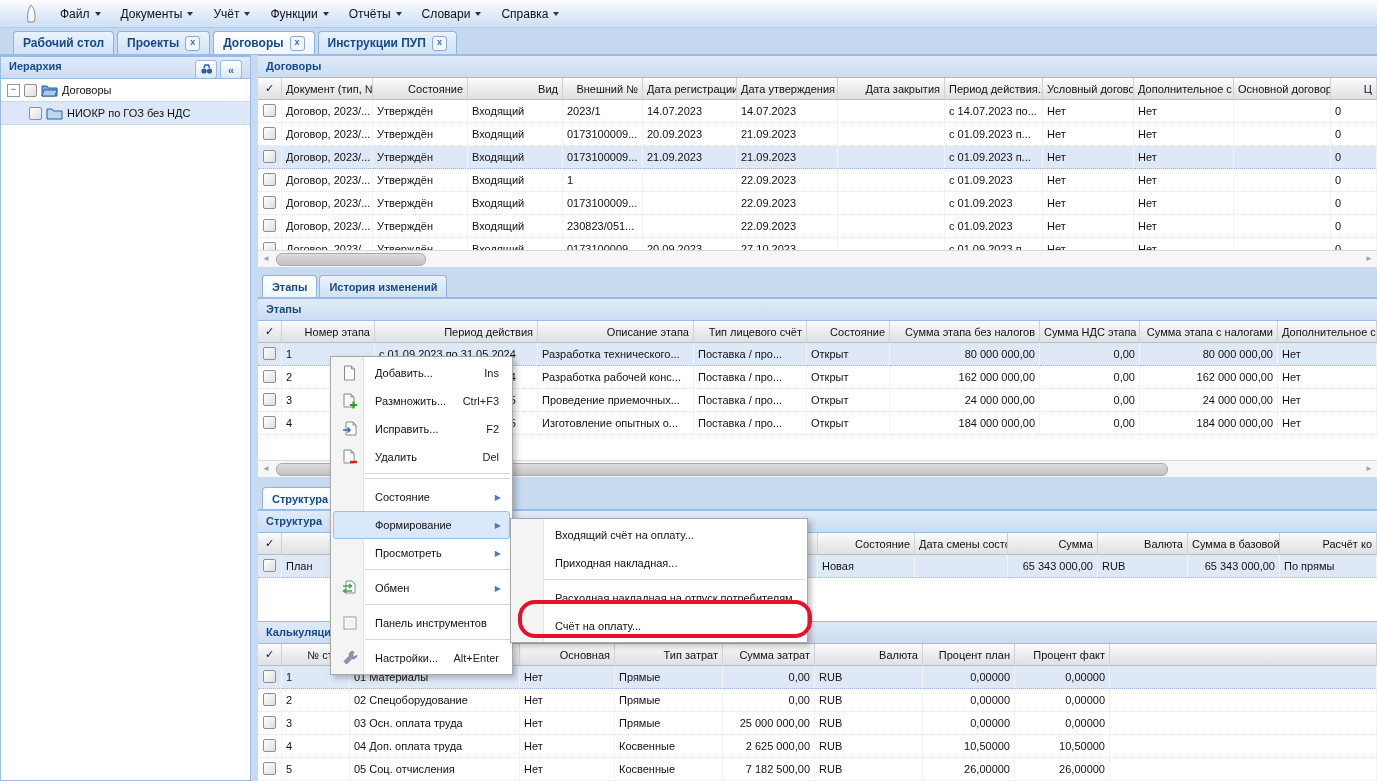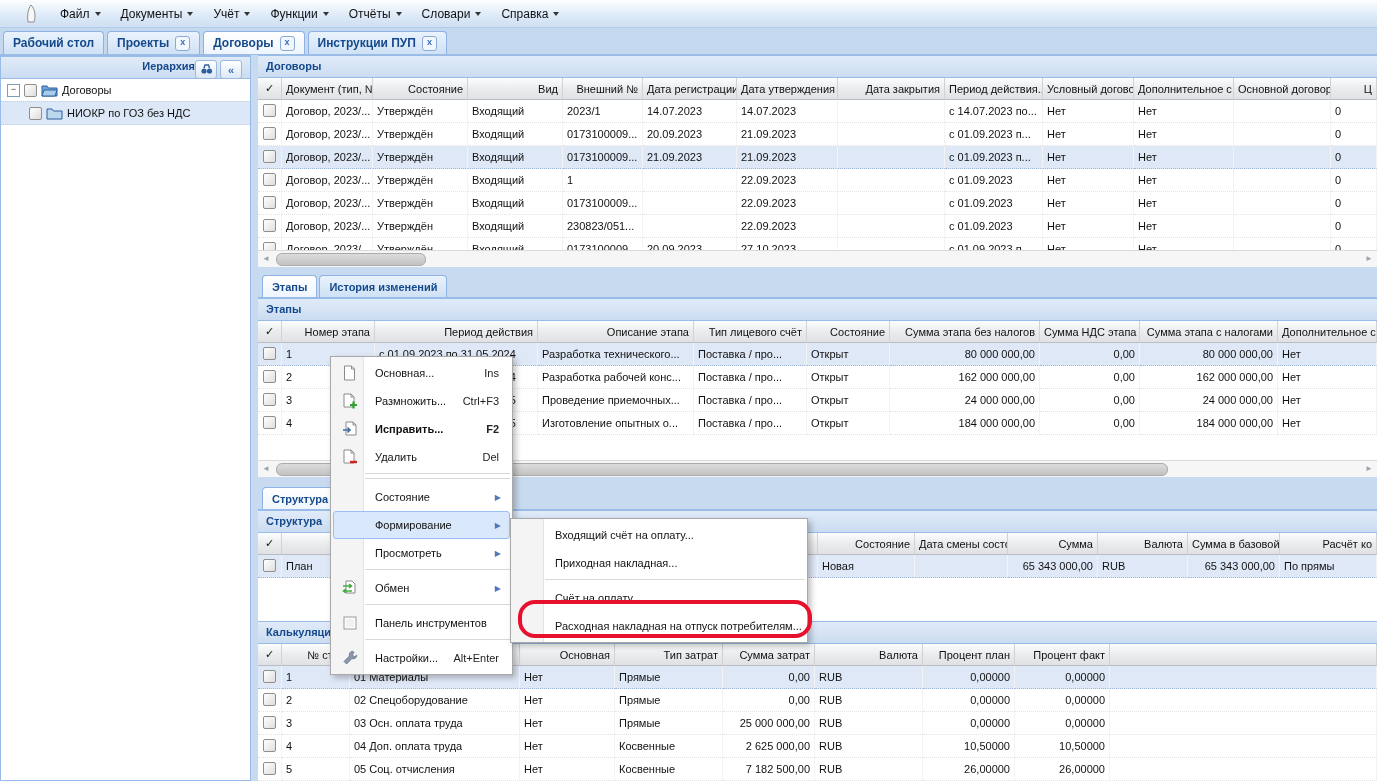--- a/index.html
+++ b/index.html
@@ -5,37 +5,37 @@
   html,body{margin:0;padding:0}
   body{width:1377px;height:781px;overflow:hidden;position:relative;
        font-family:"Liberation Sans",sans-serif;font-size:11px;color:#111;background:#c8daf0}
   
   .menubar{height:27px;background:linear-gradient(#fdfeff,#dce9f8 60%,#cfe0f2);
            border-bottom:1px solid #b3cbe8;display:flex;align-items:center;padding-left:20px}
   .logo{width:22px;height:22px;margin-right:8px;display:flex;align-items:center;justify-content:center}
   .menu-item{display:flex;align-items:center;gap:5px;padding:4px 10px;font-size:12px;cursor:default}
   .menu-item .caret{width:0;height:0;border-left:3px solid transparent;border-right:3px solid transparent;border-top:4px solid #333}
   
-  .tabbar{height:26px;background:#c4d8ef;display:flex;align-items:flex-end;padding-left:3px;gap:3px;border-bottom:2px solid #9cbcE4}
+  .tabbar{height:26px;background:#c4d8ef;display:flex;align-items:flex-end;padding-left:13px;gap:3px;border-bottom:2px solid #9cbcE4}
   .tab{height:23px;box-sizing:border-box;display:flex;align-items:center;gap:6px;padding:0 9px;
        border:1px solid #8db2e3;border-bottom:none;border-radius:4px 4px 0 0;
        background:linear-gradient(#eaf3fd,#cfe1f5);color:#15498b;font-weight:bold;font-size:12px}
   .tab.active{background:linear-gradient(#ffffff,#eef5fd)}
   .tab .close{width:13px;height:13px;border:1px solid #8aa9d3;border-radius:3px;background:#f2f7fd;
               color:#3b6db5;font-size:9px;line-height:11px;text-align:center;font-weight:bold}
   
   .content{position:absolute;top:55px;left:0;right:0;bottom:0;display:flex}
   .sidebar{width:251px;background:#fff;border:1px solid #99bbe8;box-sizing:border-box}
   .splitter{width:7px;background:#c8daf0}
   .main{width:1119px;position:relative;background:#c8daf0}
   
   .panel-header{height:23px;box-sizing:border-box;background:linear-gradient(#e0ebf8,#cbdcf1);
                 border:1px solid #99bbe8;border-left:none;border-right:none;
                 color:#15498b;font-weight:bold;padding:4px 8px 0 8px}
-  .sidebar .panel-header{border-left:none;display:flex;justify-content:flex-end;align-items:flex-start;padding-top:3px}
+  .sidebar .panel-header{border-left:none;display:flex;justify-content:space-between;align-items:flex-start;padding-top:3px}
   .hdr-tools{display:flex;gap:3px}
   .tool-btn{width:20px;height:17px;border:1px solid #9cb8dc;border-radius:3px;background:linear-gradient(#fff,#dce8f6);
             display:flex;align-items:center;justify-content:center;color:#3b6db5;font-weight:bold;font-size:11px;line-height:10px}
   .treerow{height:22px;display:flex;align-items:center;gap:4px;padding-left:6px;white-space:nowrap}
   .treerow.sel{background:#dce8f7;border-top:1px dotted #b9cfec;border-bottom:1px dotted #b9cfec}
   .expander{width:11px;height:11px;border:1px solid #7e9db9;background:#fff;font-size:9px;line-height:9px;text-align:center;color:#444}
   .cb{width:13px;height:13px;box-sizing:border-box;border:1px solid #8e8e8e;border-radius:2px;
       background:linear-gradient(135deg,#ffffff,#dedede);display:inline-block;flex:0 0 auto}
   table.grid{border-collapse:separate;border-spacing:0;table-layout:fixed;font-size:11px;background:#fff}
   .grid th{height:22px;box-sizing:border-box;padding:2px 4px;font-weight:normal;text-align:right;white-space:nowrap;overflow:hidden;
@@ -53,21 +53,21 @@
   .tabstrip{height:24px;display:flex;align-items:flex-end;gap:2px;padding-left:4px;background:#c8daf0;border-bottom:1px solid #99bbe8}
   .tabstrip .tab{height:22px;font-size:11px}
   
   .ctx{position:absolute;z-index:50;background:linear-gradient(90deg,#f4f4f4 0,#f4f4f4 32px,#e4e4e4 32px,#e4e4e4 33px,#fff 33px);
        border:1px solid #a9a9a9;box-shadow:3px 3px 6px rgba(0,0,0,.25);padding:2px 0}
   .ctx-item{height:26px;display:flex;align-items:center;margin:0 2px;border:1px solid transparent;border-radius:3px}
   .ctx-item .ic{width:31px;display:flex;justify-content:center;flex:0 0 auto}
   .ctx-item .lbl{flex:1;padding-left:10px;white-space:nowrap}
   .ctx-item .sc{padding-right:10px;color:#222}
   .ctx-item .sub{padding-right:8px;color:#4f79b8;font-size:8px}
-  .ctx-item.bold .lbl,.ctx-item.bold .sc{font-weight:bold}
+  .ctx-item.bold .lbl,.ctx-item.bold .sc{font-weight:normal}
   .ctx-item.hl{background:#d9e8fb;border-color:#98c0f4}
   .ctx-sep{border-top:1px solid #d8d8d8;margin:2px 2px 2px 34px;height:2px}
   
   .annotation{position:absolute;z-index:60;border:4px solid #e8112d;border-radius:17px;pointer-events:none}
   svg{display:block}
 </style>
 </head>
 <body>
 
 <div class="menubar">
@@ -558,21 +558,21 @@
 </div>
 
 <div class="ctx" id="context-menu" style="left:330px;top:356px;width:181px">
     <div class="ctx-item">
       <span class="ic">
         <svg width="15" height="16" viewBox="0 0 15 16">
           <path d="M2.5 1 h7 l3 3 v11 h-10 Z" fill="#fff" stroke="#8a8a8a"></path>
           <path d="M9.5 1 v3 h3" fill="none" stroke="#8a8a8a"></path>
         </svg>
       </span>
-      <span class="lbl">Основная...</span>
+      <span class="lbl">Добавить...</span>
       <span class="sc">Ins</span>
     </div>
     <div class="ctx-item">
       <span class="ic">
         <svg width="16" height="16" viewBox="0 0 16 16">
           <path d="M2 1 h7 l3 3 v10 h-10 Z" fill="#fff" stroke="#8a8a8a"></path>
           <path d="M9 1 v3 h3" fill="none" stroke="#8a8a8a"></path>
           <path d="M8 12 h7 M11.5 8.5 v7" stroke="#2ea12e" stroke-width="2.2"></path>
         </svg>
       </span>
@@ -656,21 +656,21 @@
       <span class="ic"></span>
       <span class="lbl">Входящий счёт на оплату...</span>
     </div>
     <div class="ctx-item">
       <span class="ic"></span>
       <span class="lbl">Приходная накладная...</span>
     </div>
     <div class="ctx-sep"></div>
     <div class="ctx-item">
       <span class="ic"></span>
+      <span class="lbl">Расходная накладная на отпуск потребителям...</span>
+    </div>
+    <div class="ctx-item">
+      <span class="ic"></span>
       <span class="lbl">Счёт на оплату...</span>
     </div>
-    <div class="ctx-item">
-      <span class="ic"></span>
-      <span class="lbl">Расходная накладная на отпуск потребителям...</span>
-    </div>
   </div>
 
 <div class="annotation" style="left:518px;top:600px;width:286px;height:30px"></div>
 
 </body></html>

